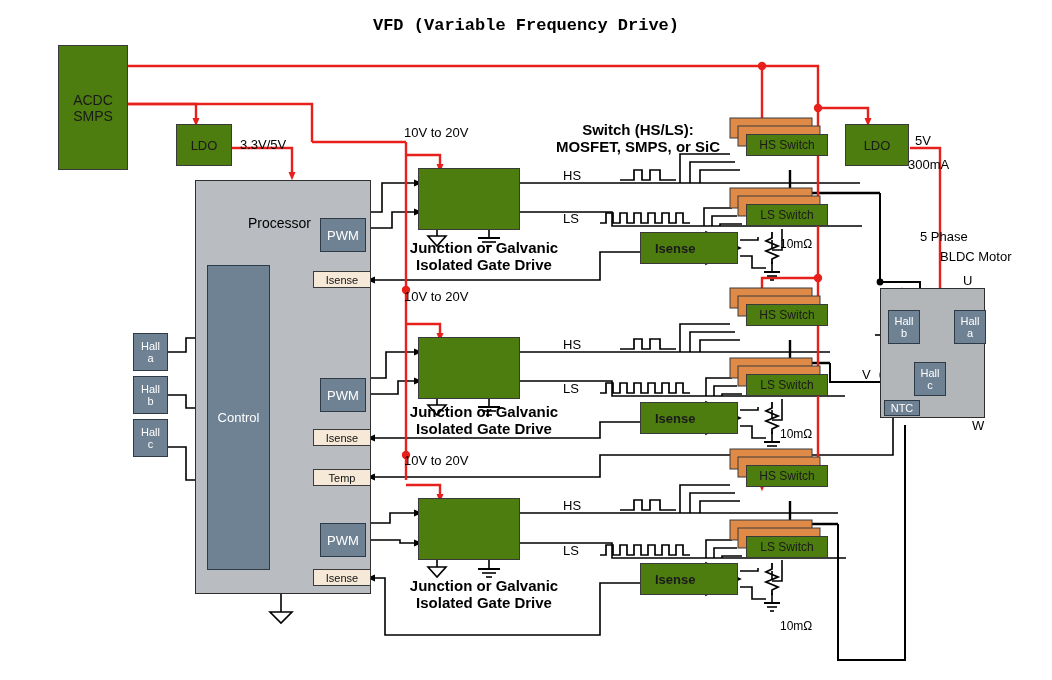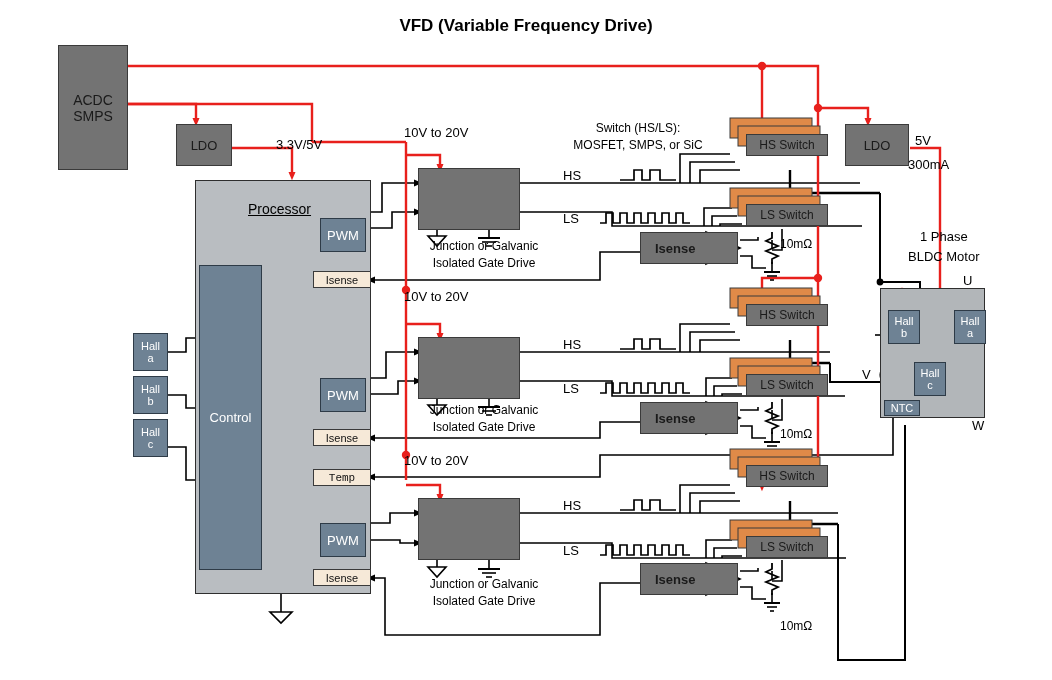--- a/index.html
+++ b/index.html
@@ -16,33 +16,33 @@
 
   
   .title{
     font-size:17px;font-weight:bold;text-align:center;width:100%;
     left:0;
   }
 
   
   .blk{position:absolute;box-sizing:border-box;display:flex;
        align-items:center;justify-content:center;text-align:center;}
-  .orange{background:#737373;border:1px solid #3a3a3a;color:#1a1a1a;}
+  .orange{background:#4d7c0f;border:1px solid #3a3a3a;color:#1a1a1a;}
   .gray-proc{background:#B9BDC1;border:1px solid #2e2e2e;}
   .slate{background:#6E8294;border:1px solid #2e3b47;color:#ffffff;}
   .cream{background:#F6E9D8;border:1px solid #3a3a3a;color:#111;}
   .motorbox{background:#B2B6B9;border:1px solid #2e2e2e;}
 
   .t11{font-size:11px;}
   .t12{font-size:12px;}
   .t13{font-size:13px;}
   .t14{font-size:14px;}
   .bold{font-weight:bold;}
 
-  .note{font-size:12px;font-weight:normal;text-align:center;}
+  .note{font-size:15px;font-weight:bold;text-align:center;}
   .plain{font-size:13px;}
   .plain12{font-size:12px;}
 
   .hsls{font-size:13px;}
 </style>
 </head>
 <body>
 
 <div id="diagram">
 
@@ -367,51 +367,51 @@
       <rect x="738" y="366" width="82" height="20"></rect>
 
       <rect x="730" y="449" width="82" height="20"></rect>
       <rect x="738" y="457" width="82" height="20"></rect>
 
       <rect x="730" y="520" width="82" height="20"></rect>
       <rect x="738" y="528" width="82" height="20"></rect>
     </g>
   </svg>
 
-  <div class="lbl title" style="top:16px;">VFD (Variable Frequency Drive)</div>
+  <div class="lbl title" style="top:16px;font-family:Liberation Mono, monospace;">VFD (Variable Frequency Drive)</div>
 
   <div class="blk orange t14" style="left:58px;top:45px;width:70px;height:125px;white-space:pre;">ACDC
 SMPS</div>
 
   <div class="blk orange t13" style="left:176px;top:124px;width:56px;height:42px;">LDO</div>
 
-  <div class="lbl plain" style="left:240px;top:138px;margin-left:36px;">3.3V/5V</div>
+  <div class="lbl plain" style="left:240px;top:138px;">3.3V/5V</div>
 
   <div class="blk orange t13" style="left:845px;top:124px;width:64px;height:42px;">LDO</div>
 
   <div class="lbl plain" style="left:915px;top:134px;">5V</div>
   <div class="lbl plain" style="left:908px;top:158px;">300mA</div>
 
   <div class="lbl plain" style="left:404px;top:126px;">10V to 20V</div>
   <div class="lbl plain" style="left:404px;top:290px;">10V to 20V</div>
   <div class="lbl plain" style="left:404px;top:454px;">10V to 20V</div>
 
   <div class="blk gray-proc" style="left:195px;top:180px;width:176px;height:414px;"></div>
 
-  <div class="lbl t14" style="left:248px;top:202px;text-decoration:underline;">Processor</div>
-
-  <div class="blk slate t13" style="left:199px;top:265px;width:63px;height:305px;">Control</div>
+  <div class="lbl t14" style="left:248px;top:216px;">Processor</div>
+
+  <div class="blk slate t13" style="left:207px;top:265px;width:63px;height:305px;">Control</div>
 
   <div class="blk slate t13" style="left:320px;top:218px;width:46px;height:34px;">PWM</div>
   <div class="blk slate t13" style="left:320px;top:378px;width:46px;height:34px;">PWM</div>
   <div class="blk slate t13" style="left:320px;top:523px;width:46px;height:34px;">PWM</div>
 
   <div class="blk cream t11" style="left:313px;top:271px;width:58px;height:17px;">Isense</div>
   <div class="blk cream t11" style="left:313px;top:429px;width:58px;height:17px;">Isense</div>
-  <div class="blk cream t11" style="left:313px;top:469px;width:58px;height:17px;font-family:Liberation Mono, monospace;">Temp</div>
+  <div class="blk cream t11" style="left:313px;top:469px;width:58px;height:17px;">Temp</div>
   <div class="blk cream t11" style="left:313px;top:569px;width:58px;height:17px;">Isense</div>
 
   <div class="blk slate t11" style="left:133px;top:333px;width:35px;height:38px;white-space:pre;">Hall
 a</div>
   <div class="blk slate t11" style="left:133px;top:376px;width:35px;height:38px;white-space:pre;">Hall
 b</div>
   <div class="blk slate t11" style="left:133px;top:419px;width:35px;height:38px;white-space:pre;">Hall
 c</div>
 
   <div class="blk orange" style="left:418px;top:168px;width:102px;height:62px;"></div>
@@ -450,22 +450,22 @@
        justify-content:flex-start;padding-left:14px;">Isense</div>
   <div class="blk orange t13 bold" style="left:640px;top:402px;width:98px;height:32px;
        justify-content:flex-start;padding-left:14px;">Isense</div>
   <div class="blk orange t13 bold" style="left:640px;top:563px;width:98px;height:32px;
        justify-content:flex-start;padding-left:14px;">Isense</div>
 
   <div class="lbl plain12" style="left:780px;top:238px;">10mΩ</div>
   <div class="lbl plain12" style="left:780px;top:428px;">10mΩ</div>
   <div class="lbl plain12" style="left:780px;top:620px;">10mΩ</div>
 
-  <div class="lbl plain" style="left:920px;top:230px;">1 Phase</div>
-  <div class="lbl plain" style="left:908px;top:250px;">BLDC Motor</div>
+  <div class="lbl plain" style="left:920px;top:230px;">5 Phase</div>
+  <div class="lbl plain" style="left:940px;top:250px;">BLDC Motor</div>
 
   <div class="blk motorbox" style="left:880px;top:288px;width:105px;height:130px;"></div>
 
   <div class="blk slate t11" style="left:888px;top:310px;width:32px;height:34px;white-space:pre;">Hall
 b</div>
   <div class="blk slate t11" style="left:954px;top:310px;width:32px;height:34px;white-space:pre;">Hall
 a</div>
   <div class="blk slate t11" style="left:914px;top:362px;width:32px;height:34px;white-space:pre;">Hall
 c</div>
   <div class="blk slate t11" style="left:884px;top:400px;width:36px;height:16px;">NTC</div>

